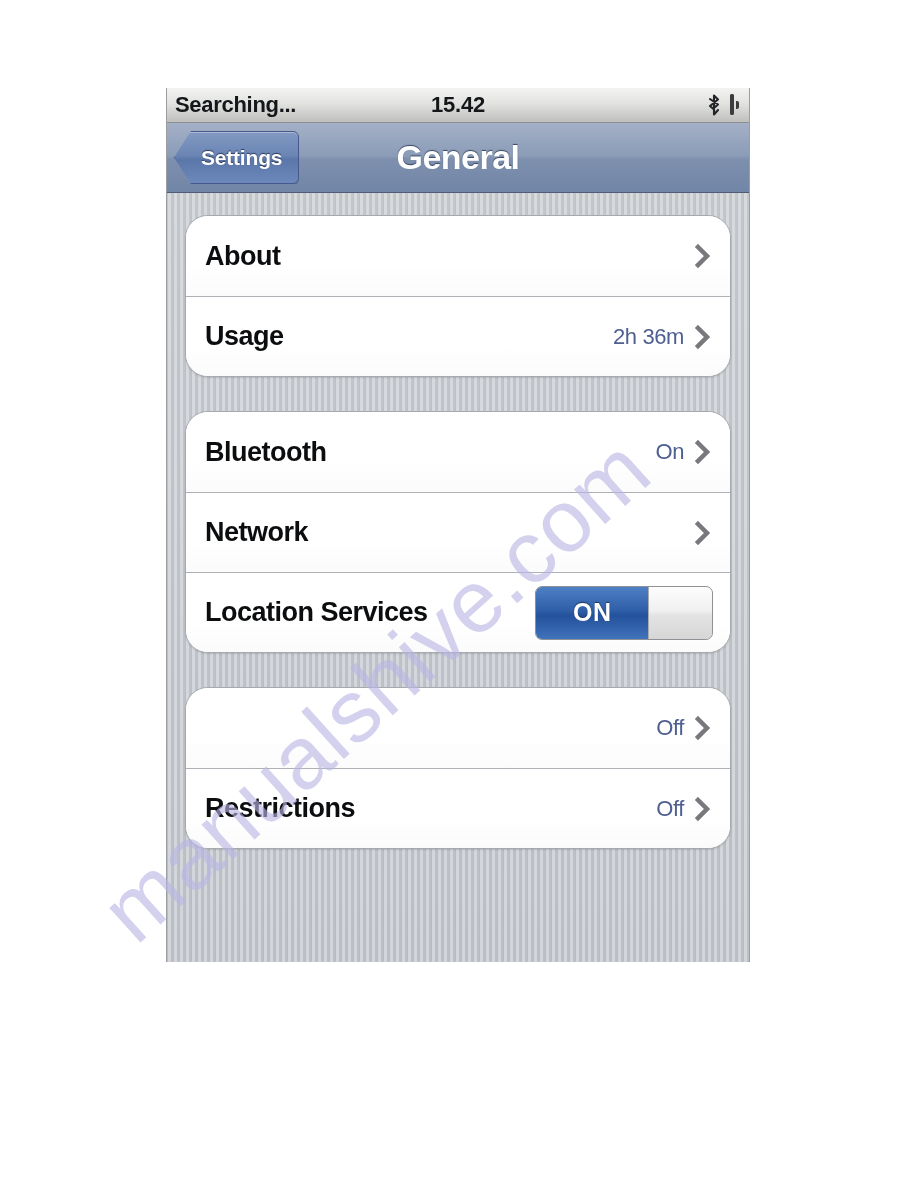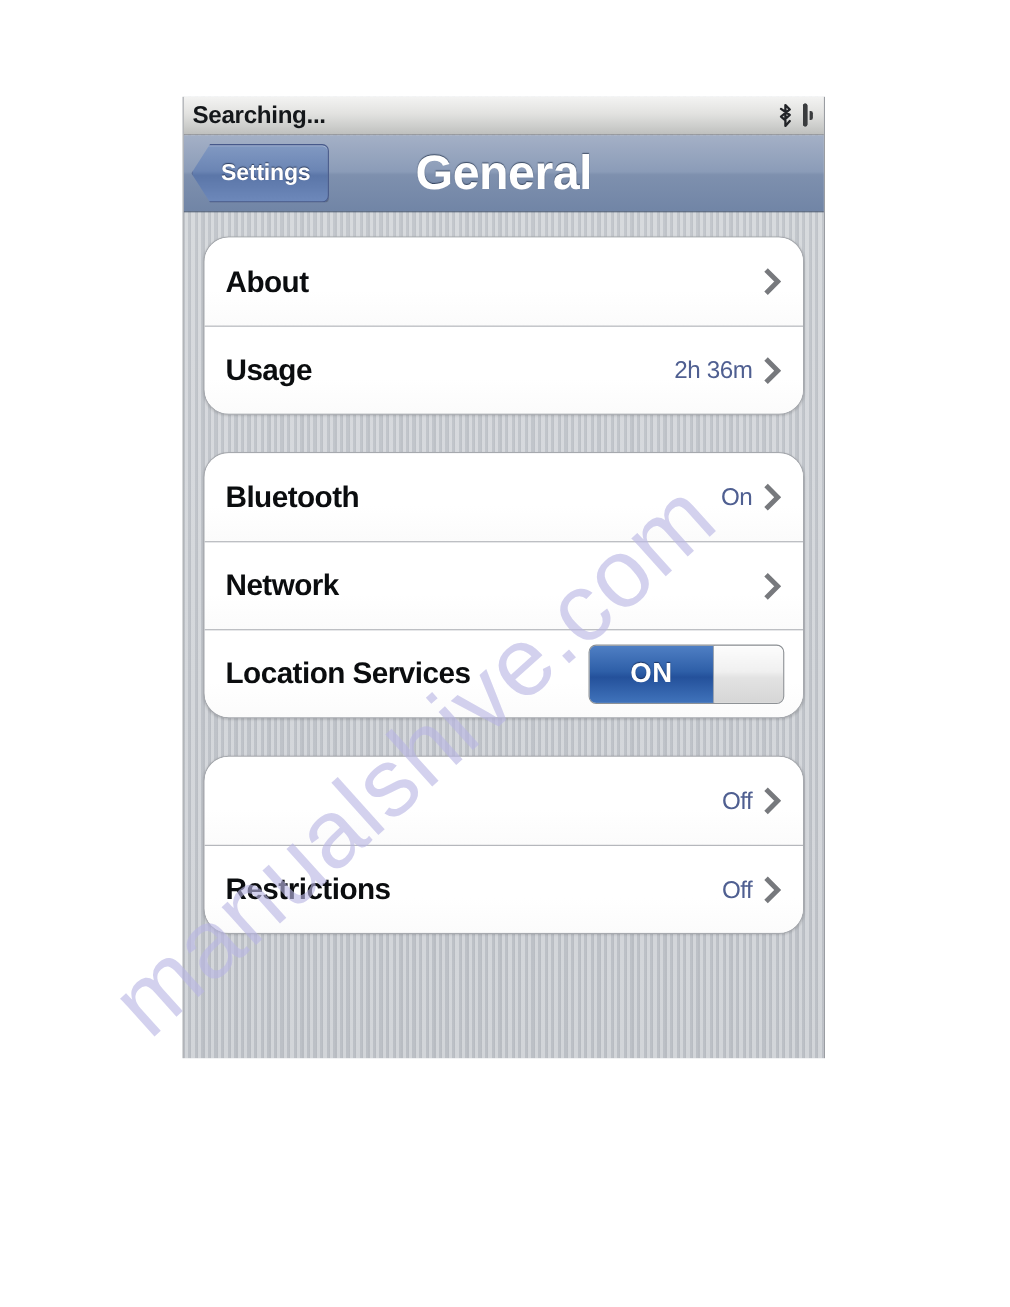--- a/index.html
+++ b/index.html
@@ -112,21 +112,21 @@
     box-sizing: border-box;
     background: linear-gradient(to bottom, #a4b0c6 0%, #8b9cb8 48%, #7e90ae 52%, #7185a6 100%);
     border-bottom: 1px solid #4e5c75;
     display: flex;
     align-items: center;
   }
   #nav-title {
     position: absolute;
     left: 0; right: 0;
     text-align: center;
-    font-size: 44px;
+    font-size: 34px;
     font-weight: bold;
     color: #ffffff;
     text-shadow: 0 -1px 1px rgba(40,55,80,0.85);
     letter-spacing: -0.5px;
     pointer-events: none;
   }
   #back-button {
     position: relative;
     margin-left: 7px;
     height: 51px;
@@ -254,20 +254,21 @@
     letter-spacing: 1px;
   }
 </style>
 </head>
 <body>
 
 <div id="phone-screen">
 
   <div id="status-bar">
     <div id="status-carrier">Searching...</div>
+    <div id="status-time">15.42</div>
     <div id="status-right">
       <span>
         <svg class="bt-glyph" width="18" height="24" viewBox="0 0 18 24" aria-hidden="true">
           <path d="M5 6 L13 11.5 L9 15 L9 2.5 L13 6.5 L5 13 L9 16.5 L9 21.5 L13 17" fill="none" stroke="#222428" stroke-width="2.1" stroke-linecap="round" stroke-linejoin="round"></path>
         </svg>
       </span>
       <span class="battery-wrap">
         <span class="battery">
           <span class="battery-fill"></span>
         </span>

